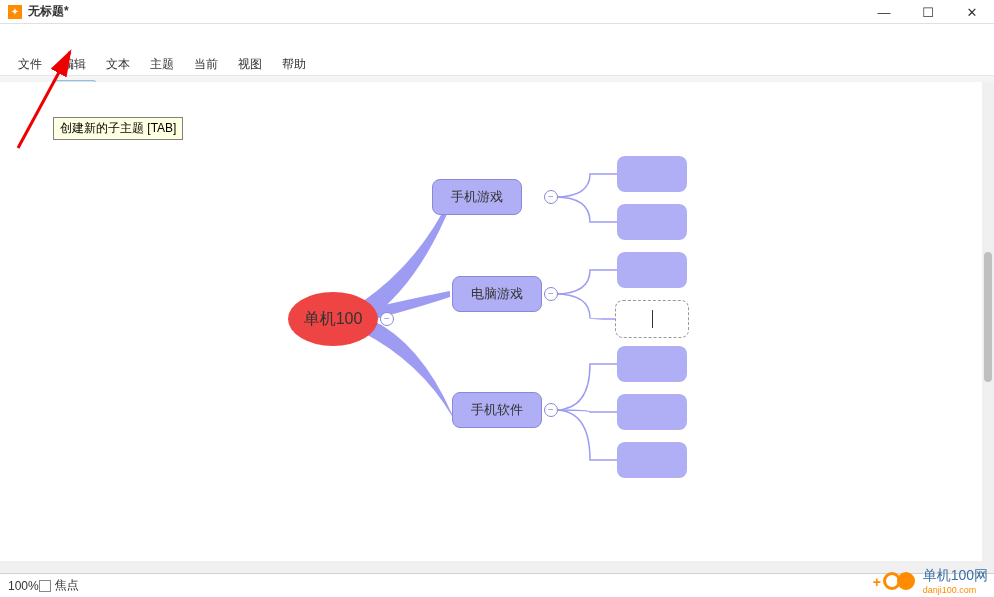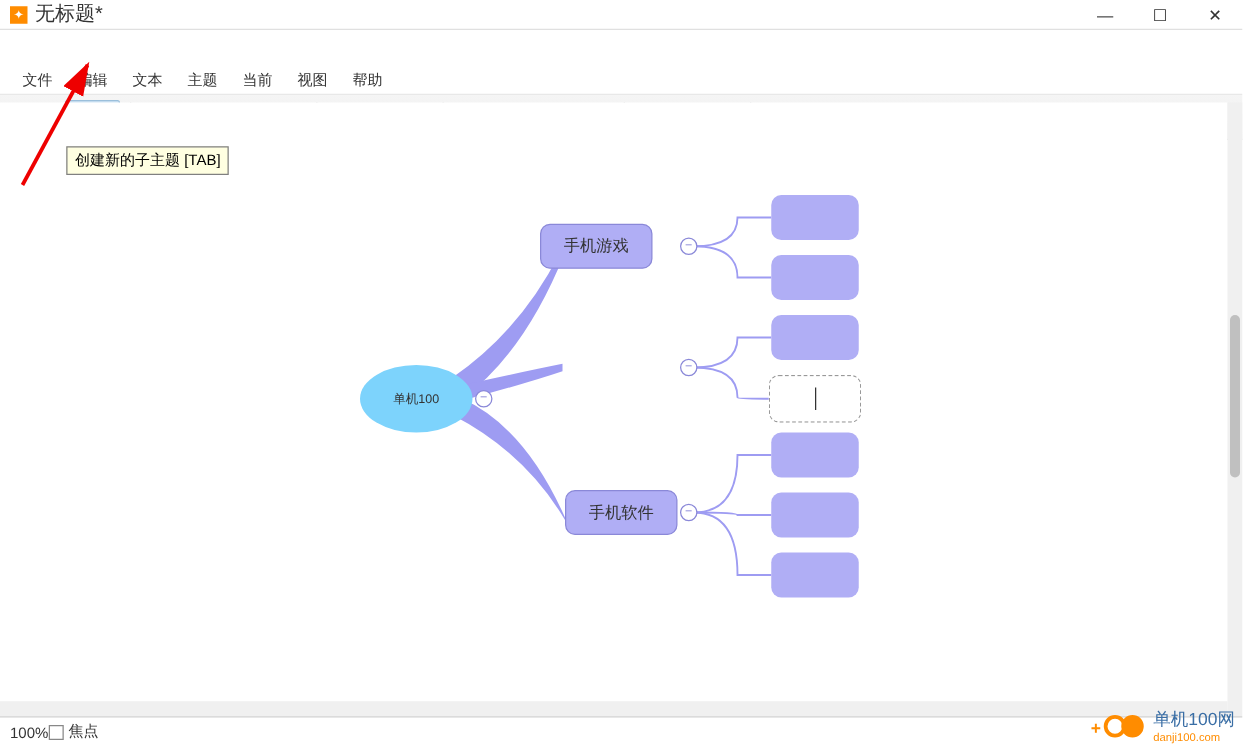--- a/index.html
+++ b/index.html
@@ -1,40 +1,40 @@
 <!DOCTYPE html>
 <html><head>
 <meta charset="utf-8">
 <style>
 * { margin: 0; padding: 0; box-sizing: border-box; }
 body { font-family: "Microsoft YaHei", sans-serif; font-size: 12px; background: #fff; width: 994px; height: 597px; overflow: hidden; position: relative; }
 .titlebar { height: 24px; display: flex; align-items: center; padding: 0 8px; border-bottom: 1px solid #e0e0e0; position: relative; }
 .titlebar-icon { width: 14px; height: 14px; background: #ff8c00; margin-right: 6px; display: flex; align-items: center; justify-content: center; color: #fff; font-size: 10px; }
-.titlebar-title { font-size: 16px; color: #333; }
+.titlebar-title { font-size: 12px; color: #333; font-weight: bold; }
 .win-controls { position: absolute; right: 0; top: 0; display: flex; height: 24px; }
 .win-btn { width: 44px; height: 24px; display: flex; align-items: center; justify-content: center; font-size: 13px; color: #333; }
 .menubar { height: 22px; display: flex; align-items: center; padding: 0 8px; background: #fff; border-bottom: 1px solid #e8e8e8; margin-top: 30px; }
 .menu-item { padding: 2px 10px; font-size: 12px; color: #333; }
 .toolbar { height: 36px; display: flex; align-items: center; background: linear-gradient(#f5f5f5,#ececec); border-bottom: 1px solid #d0d0d0; padding: 0 8px; gap: 4px; position: relative; }
 .tool-btn { width: 40px; height: 28px; display: flex; align-items: center; justify-content: center; border-radius: 2px; position: relative; }
 .tool-btn.wide { width: 44px; }
 .tool-btn.active { background: #d0e4f5; border: 1px solid #9bbfdb; }
 .tool-sep { width: 1px; height: 24px; background: #d0d0d0; margin: 0 4px; }
 .tooltip-box { position: absolute; top: 36px; left: 0; background: #ffffe1; border: 1px solid #808080; padding: 2px 6px; font-size: 12px; white-space: nowrap; z-index: 100; }
 .canvas-area { position: absolute; top: 82px; left: 0; right: 12px; bottom: 24px; background: #fff; }
 .scrollbar-v { position: absolute; top: 82px; right: 0; width: 12px; bottom: 24px; background: #f0f0f0; }
 .scrollbar-thumb { position: absolute; top: 170px; width: 8px; left: 2px; height: 130px; background: #c0c0c0; border-radius: 4px; }
 .scrollbar-h { position: absolute; bottom: 24px; left: 0; right: 12px; height: 12px; background: #f0f0f0; }
 .statusbar { position: absolute; bottom: 0; left: 0; right: 0; height: 24px; background: #fff; border-top: 1px solid #d0d0d0; display: flex; align-items: center; padding: 0 8px; font-size: 12px; color: #333; }
 .status-zoom { }
 .status-checkbox { width: 12px; height: 12px; border: 1px solid #888; margin-right: 4px; display: inline-block; vertical-align: middle; }
 .status-center { position: absolute; left: 50%; transform: translateX(-50%); }
 
 
-.node-root { position: absolute; width: 90px; height: 54px; background: #7dd3fc; border-radius: 50%; display: flex; align-items: center; justify-content: center; font-size: 10px; color: #333; }
+.node-root { position: absolute; width: 90px; height: 54px; background: #ef4444; border-radius: 50%; display: flex; align-items: center; justify-content: center; font-size: 16px; color: #333; }
 .node-sub { position: absolute; width: 90px; height: 36px; background: #b0aef5; border: 1px solid #8a88d8; border-radius: 8px; display: flex; align-items: center; justify-content: center; font-size: 13px; color: #333; }
 .node-leaf { position: absolute; width: 70px; height: 36px; background: #b0aef5; border-radius: 8px; }
 .node-edit { position: absolute; width: 74px; height: 38px; background: #fff; border: 1px dashed #999; border-radius: 8px; display: flex; align-items: center; justify-content: center; }
 .node-edit .cursor { width: 1px; height: 18px; background: #333; animation: blink 1s infinite; }
 @keyframes blink { 50% { opacity: 0; } }
 .fold-btn { position: absolute; width: 14px; height: 14px; border: 1px solid #8a88d8; border-radius: 50%; background: #fff; display: flex; align-items: center; justify-content: center; font-size: 10px; color: #8a88d8; line-height: 1; }
 
 
 .branch-svg { position: absolute; top: 0; left: 0; width: 100%; height: 100%; pointer-events: none; z-index: 0; }
 .branch-svg path.thick { fill: #9e9cf2; }
@@ -195,20 +195,21 @@
   </svg>
 
   <div class="node-root" style="top:210px;left:288px">单机100</div>
   <div class="fold-btn" style="top:230px;left:380px">−</div>
 
   <div class="node-sub" style="top:97px;left:432px">手机游戏</div>
   <div class="fold-btn" style="top:108px;left:544px">−</div>
   <div class="node-leaf" style="top:74px;left:617px"></div>
   <div class="node-leaf" style="top:122px;left:617px"></div>
 
+  <div class="node-sub" style="top:194px;left:452px">电脑游戏</div>
   <div class="fold-btn" style="top:205px;left:544px">−</div>
   <div class="node-leaf" style="top:170px;left:617px"></div>
   <div class="node-edit" style="top:218px;left:615px">
       <div class="cursor"></div>
     </div>
 
   <div class="node-sub" style="top:310px;left:452px">手机软件</div>
   <div class="fold-btn" style="top:321px;left:544px">−</div>
   <div class="node-leaf" style="top:264px;left:617px"></div>
   <div class="node-leaf" style="top:312px;left:617px"></div>

